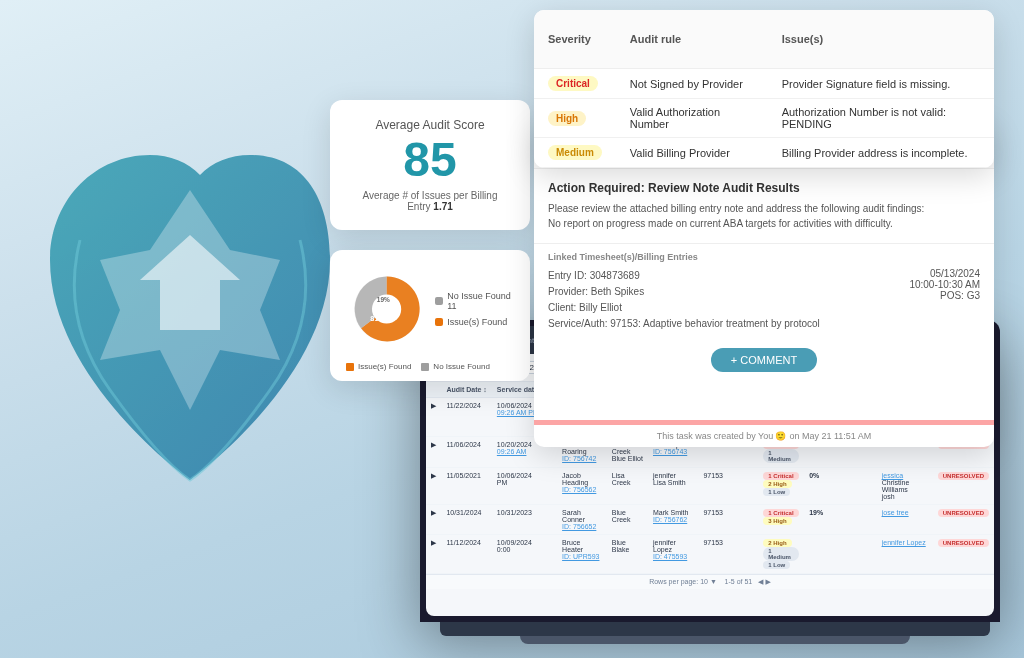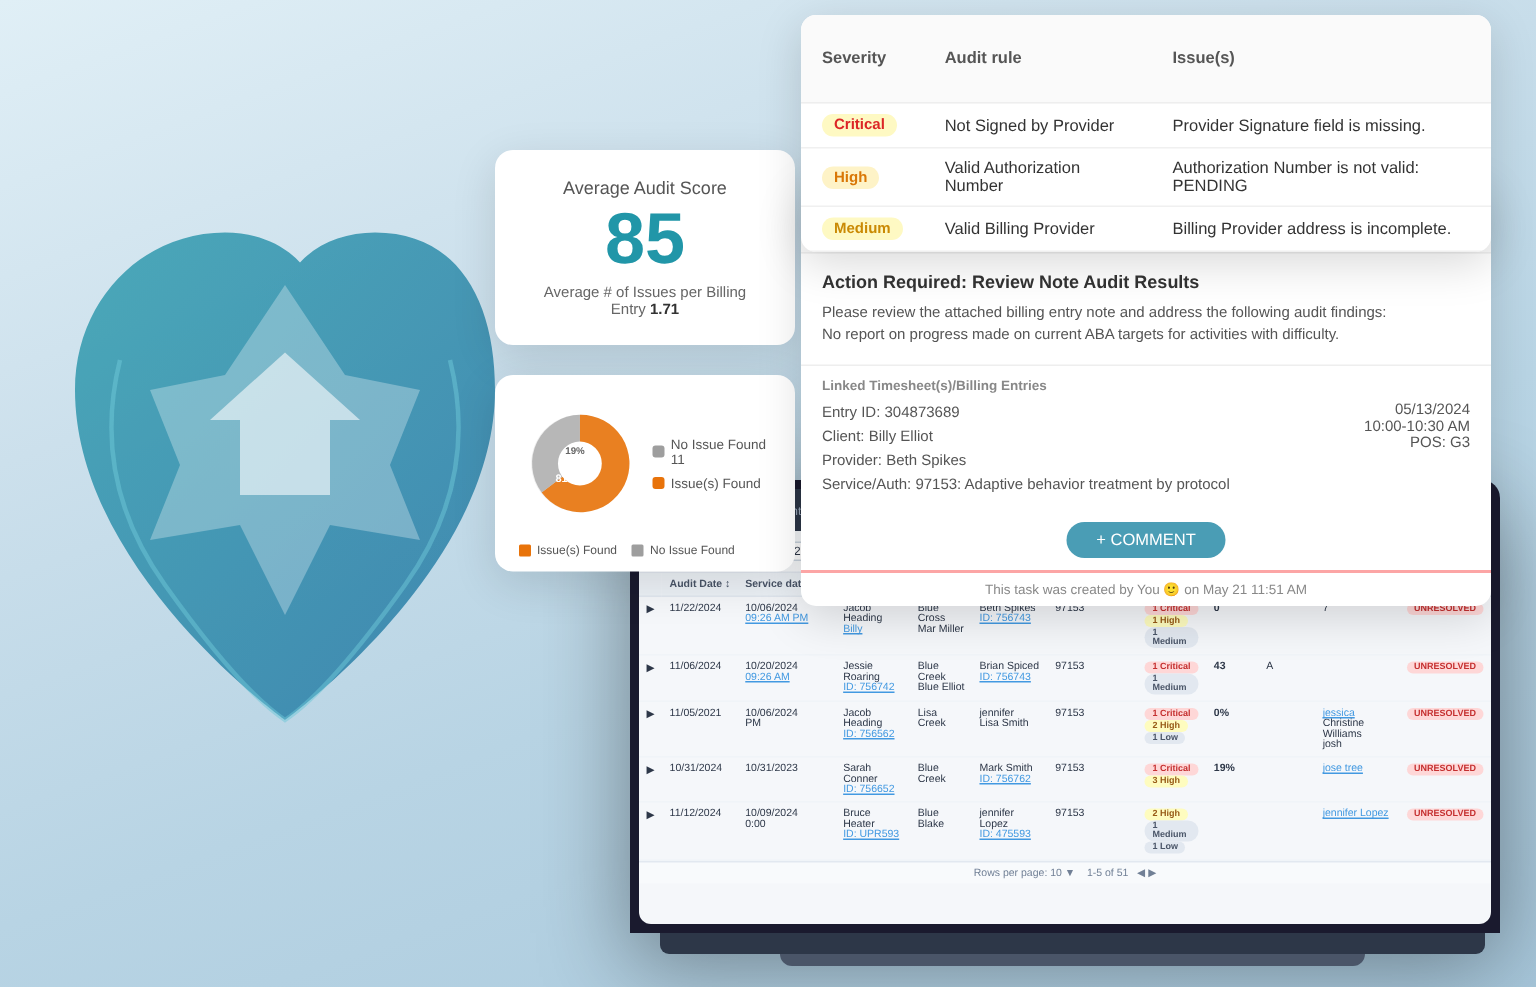--- a/index.html
+++ b/index.html
@@ -249,21 +249,22 @@
       display: flex;
       align-items: center;
       gap: 6px;
     }
 
     .task-footer {
       text-align: center;
       padding: 6px;
       font-size: 9px;
       color: #888;
-      border-top: 2px solid #fca5a5;
+      border-top: 5px solid #fca5a5;
+      margin-top: 40px;
     }
 
     
     .laptop-area {
       position: absolute;
       left: 420px;
       top: 320px;
       width: 590px;
       height: 360px;
       z-index: 15;
@@ -527,22 +528,22 @@
     <div class="action-desc">
       Please review the attached billing entry note and address the following audit findings:<br>
       No report on progress made on current ABA targets for activities with difficulty.
     </div>
   </div>
   <div class="linked-entries">
     <div class="linked-label">Linked Timesheet(s)/Billing Entries</div>
     <div class="entry-row">
       <div class="entry-details">
         <div>Entry ID: 304873689</div>
+        <div>Provider: Beth Spikes</div>
         <div>Client: Billy Elliot</div>
-        <div>Provider: Beth Spikes</div>
         <div>Service/Auth: 97153: Adaptive behavior treatment by protocol</div>
       </div>
       <div class="entry-right">
         <div>05/13/2024</div>
         <div>10:00-10:30 AM</div>
         <div>POS: G3</div>
       </div>
     </div>
   </div>
   <div class="comment-btn">

